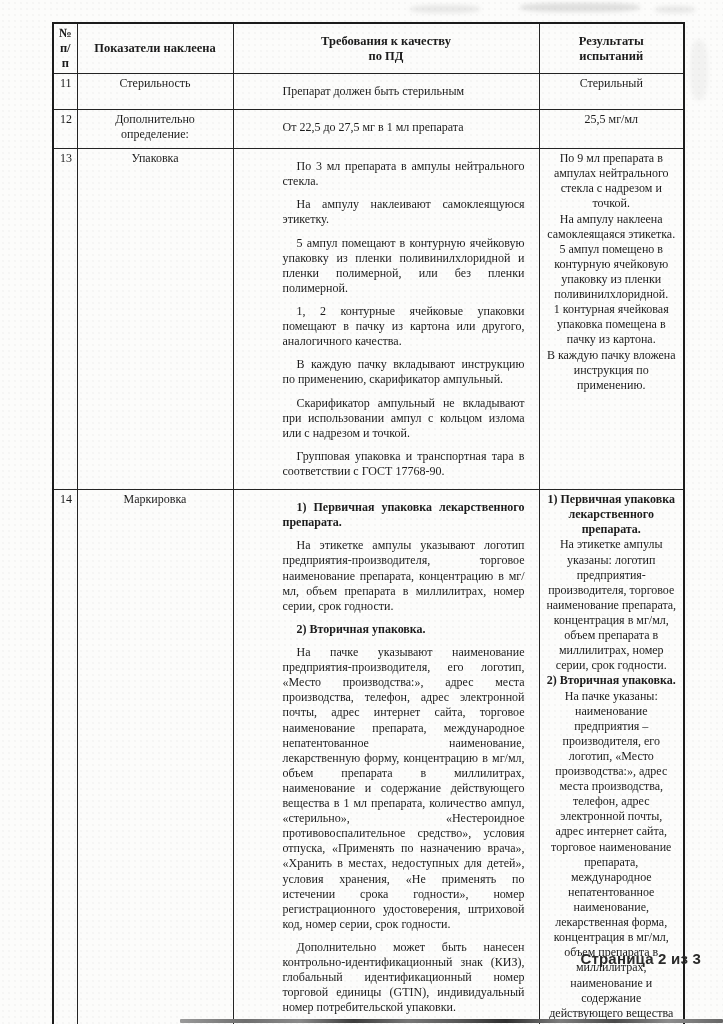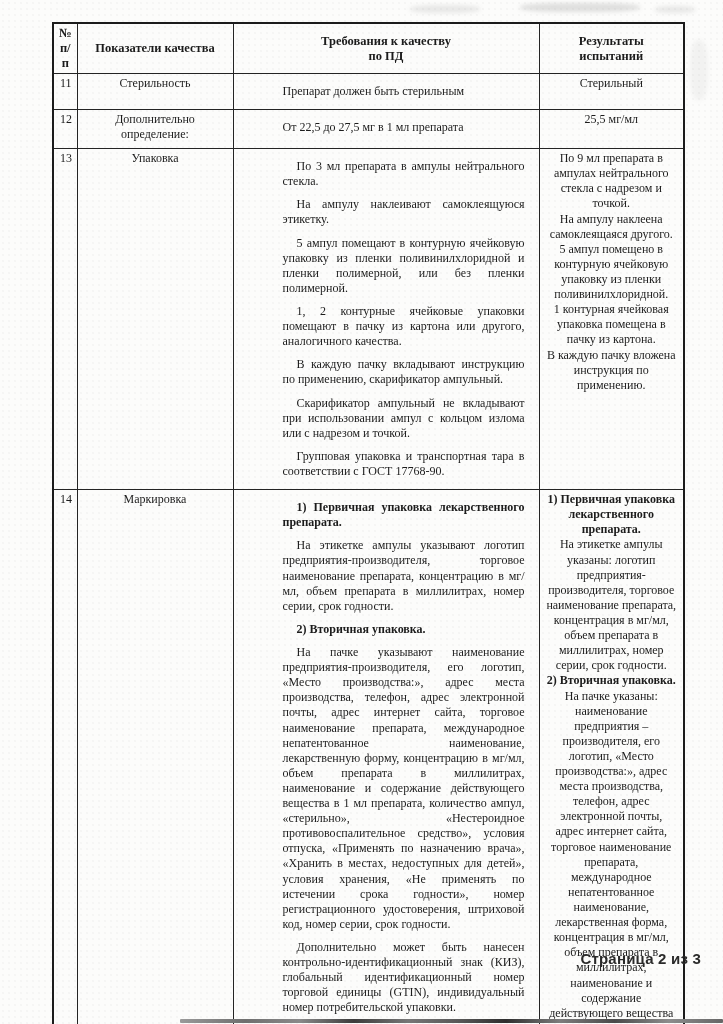--- a/index.html
+++ b/index.html
@@ -76,21 +76,21 @@
     <colgroup>
       <col style="width:24px">
       <col style="width:156px">
       <col style="width:306px">
       <col style="width:145px">
     </colgroup>
     <thead>
       <tr>
         <th>№
 п/п</th>
-        <th>Показатели качества</th>
+        <th>Показатели наклеена</th>
         <th>Требования к качеству
 по ПД</th>
         <th>Результаты
 испытаний</th>
       </tr>
     </thead>
     <tbody id="qc-body">
         <tr class="rh-0">
           <td class="num-cell">11</td>
           <td class="ind-cell">Стерильность</td>
@@ -118,21 +118,21 @@
             <p class="">По 3 мл препарата в ампулы нейтрального стекла.</p>
             <p class="">На ампулу наклеивают самоклеящуюся этикетку.</p>
             <p class="">5 ампул помещают в контурную ячейковую упаковку из пленки поливинилхлоридной и пленки полимерной, или без пленки полимерной.</p>
             <p class="">1, 2 контурные ячейковые упаковки помещают в пачку из картона или другого, аналогичного качества.</p>
             <p class="">В каждую пачку вкладывают инструкцию по применению, скарификатор ампульный.</p>
             <p class="">Скарификатор ампульный не вкладывают при использовании ампул с кольцом излома или с надрезом и точкой.</p>
             <p class="">Групповая упаковка и транспортная тара в соответствии с ГОСТ 17768-90.</p>
           </td>
           <td class="res-cell">
             <p>По 9 мл препарата в ампулах нейтрального стекла с надрезом и точкой.</p>
-            <p>На ампулу наклеена самоклеящаяся другого.</p>
+            <p>На ампулу наклеена самоклеящаяся этикетка.</p>
             <p>5 ампул помещено в контурную ячейковую упаковку из пленки поливинилхлоридной.</p>
             <p>1 контурная ячейковая упаковка помещена в пачку из картона.</p>
             <p>В каждую пачку вложена инструкция по применению.</p>
           </td>
         </tr>
         <tr class="rh-3">
           <td class="num-cell v-mid">14</td>
           <td class="ind-cell v-mid">Маркировка</td>
           <td class="req-cell">
             <p class="b ">1) Первичная упаковка лекарственного препарата.</p>

